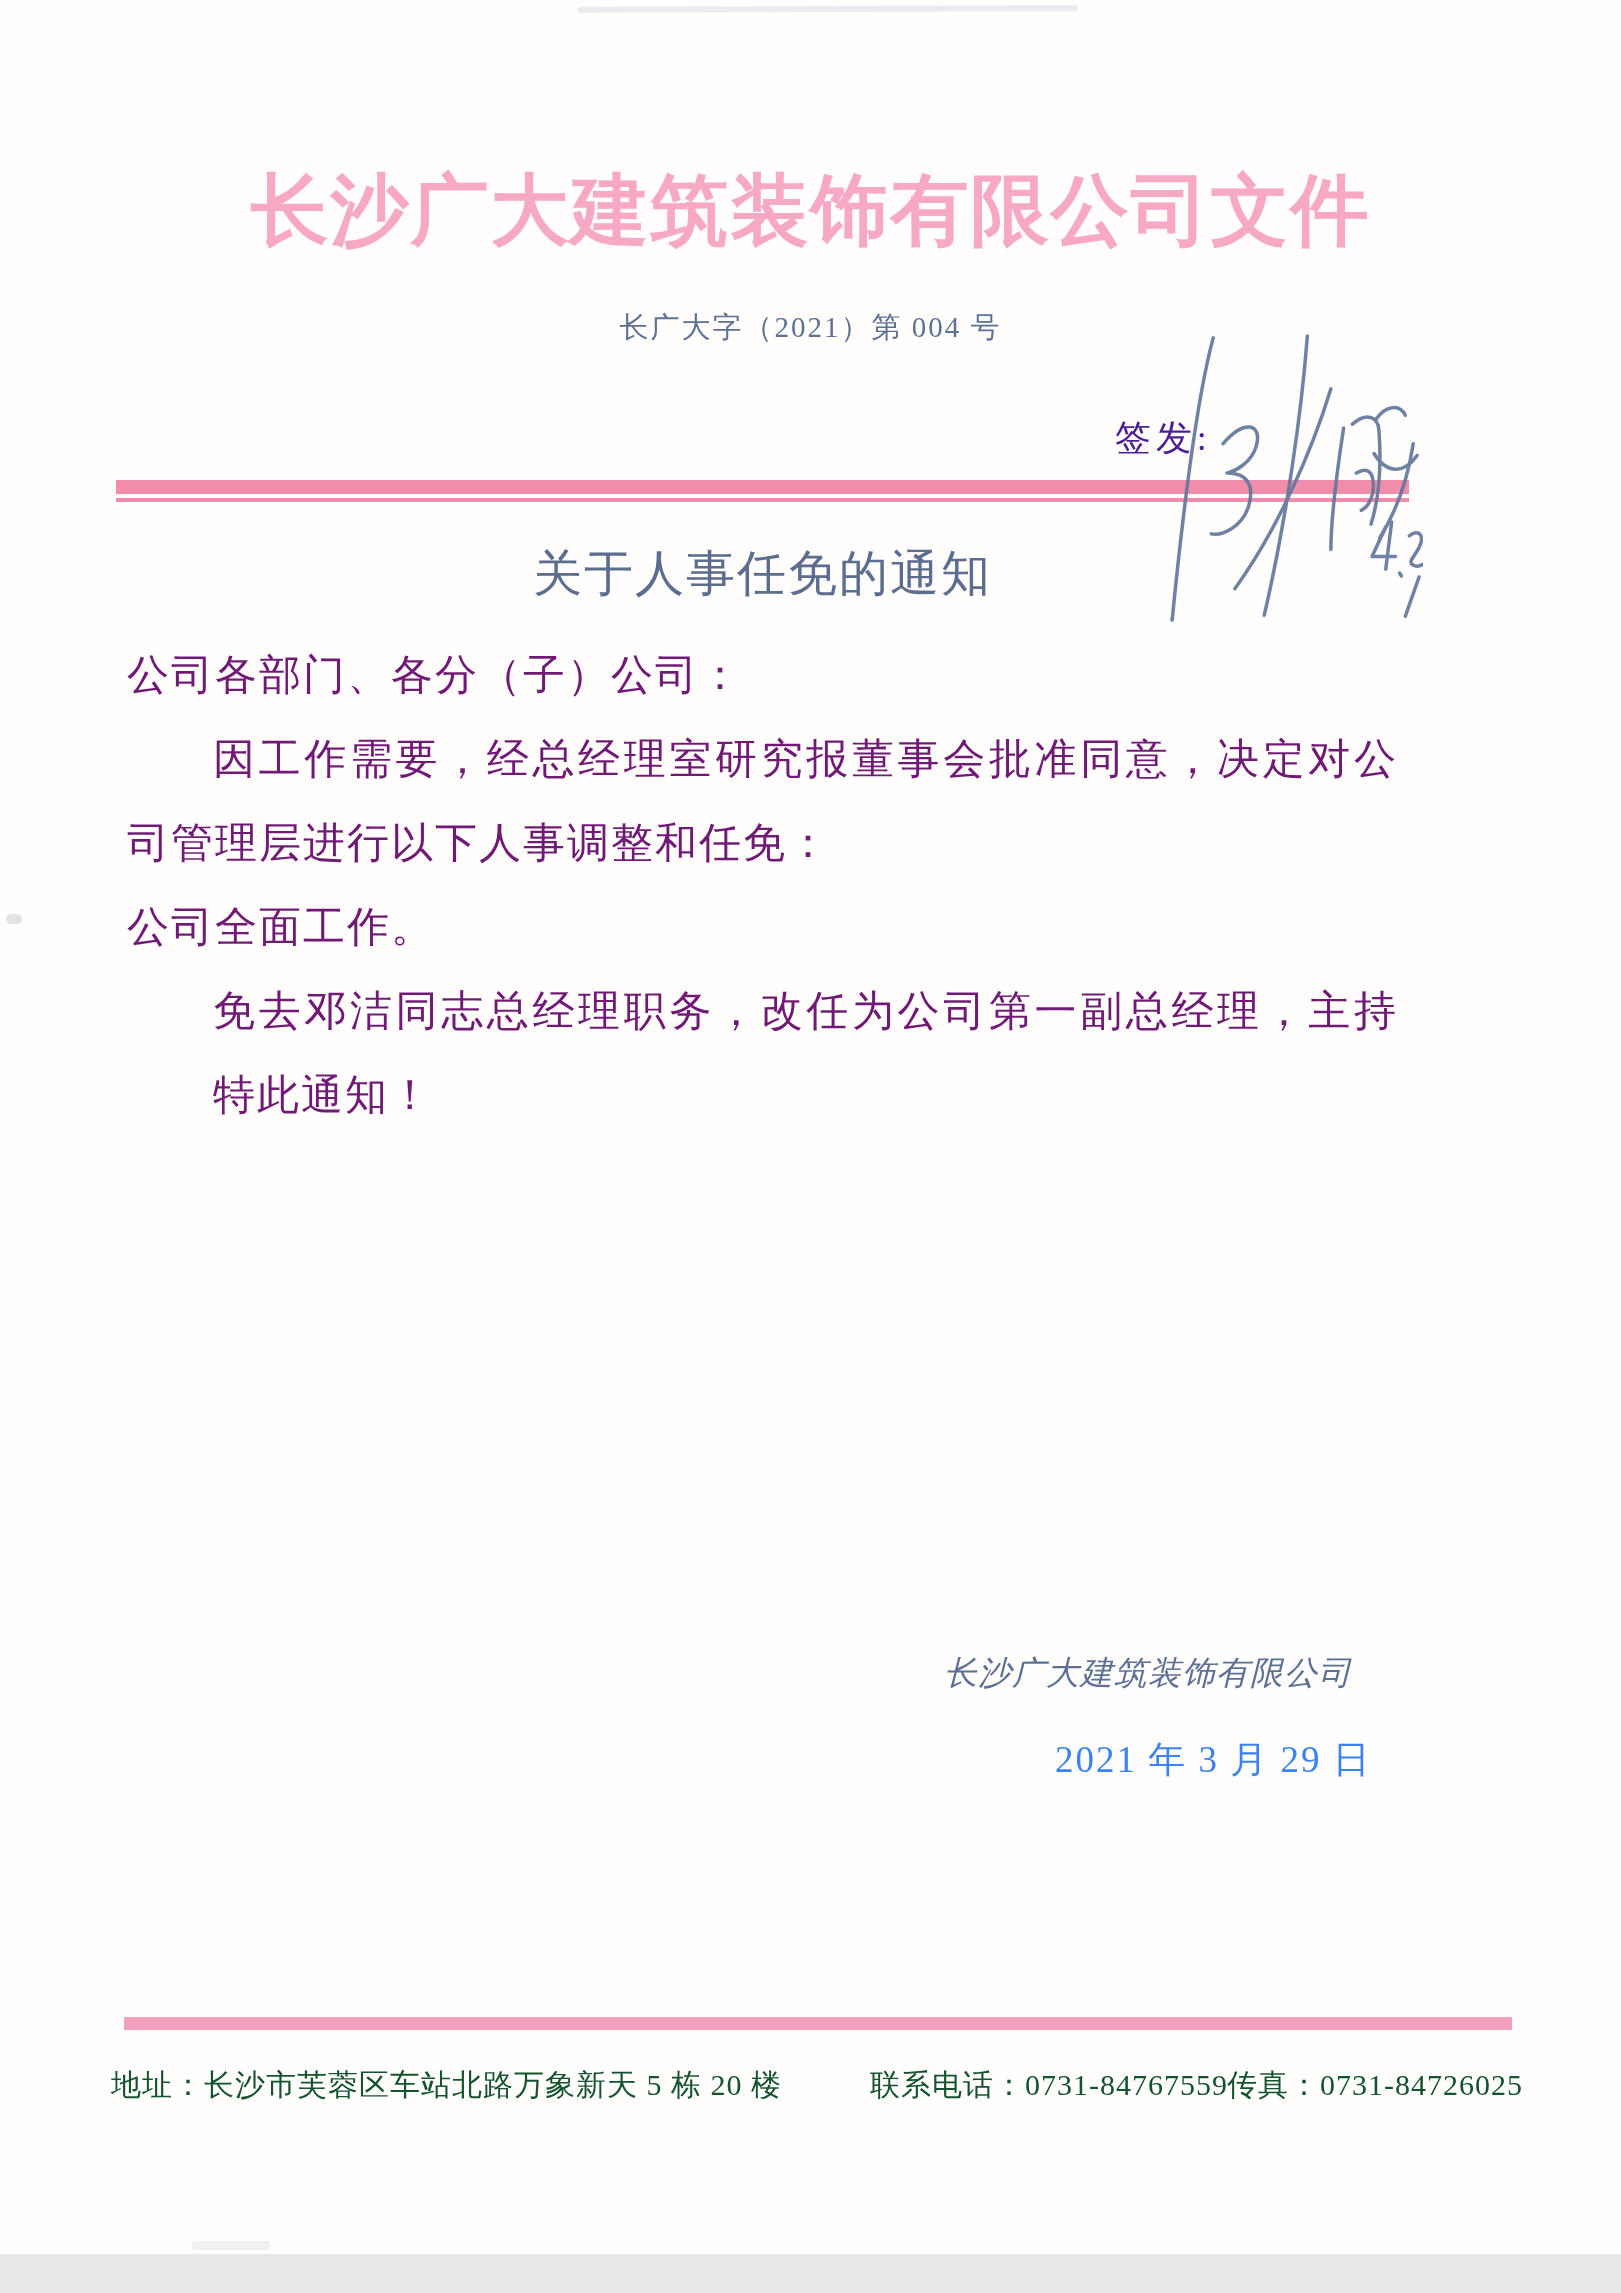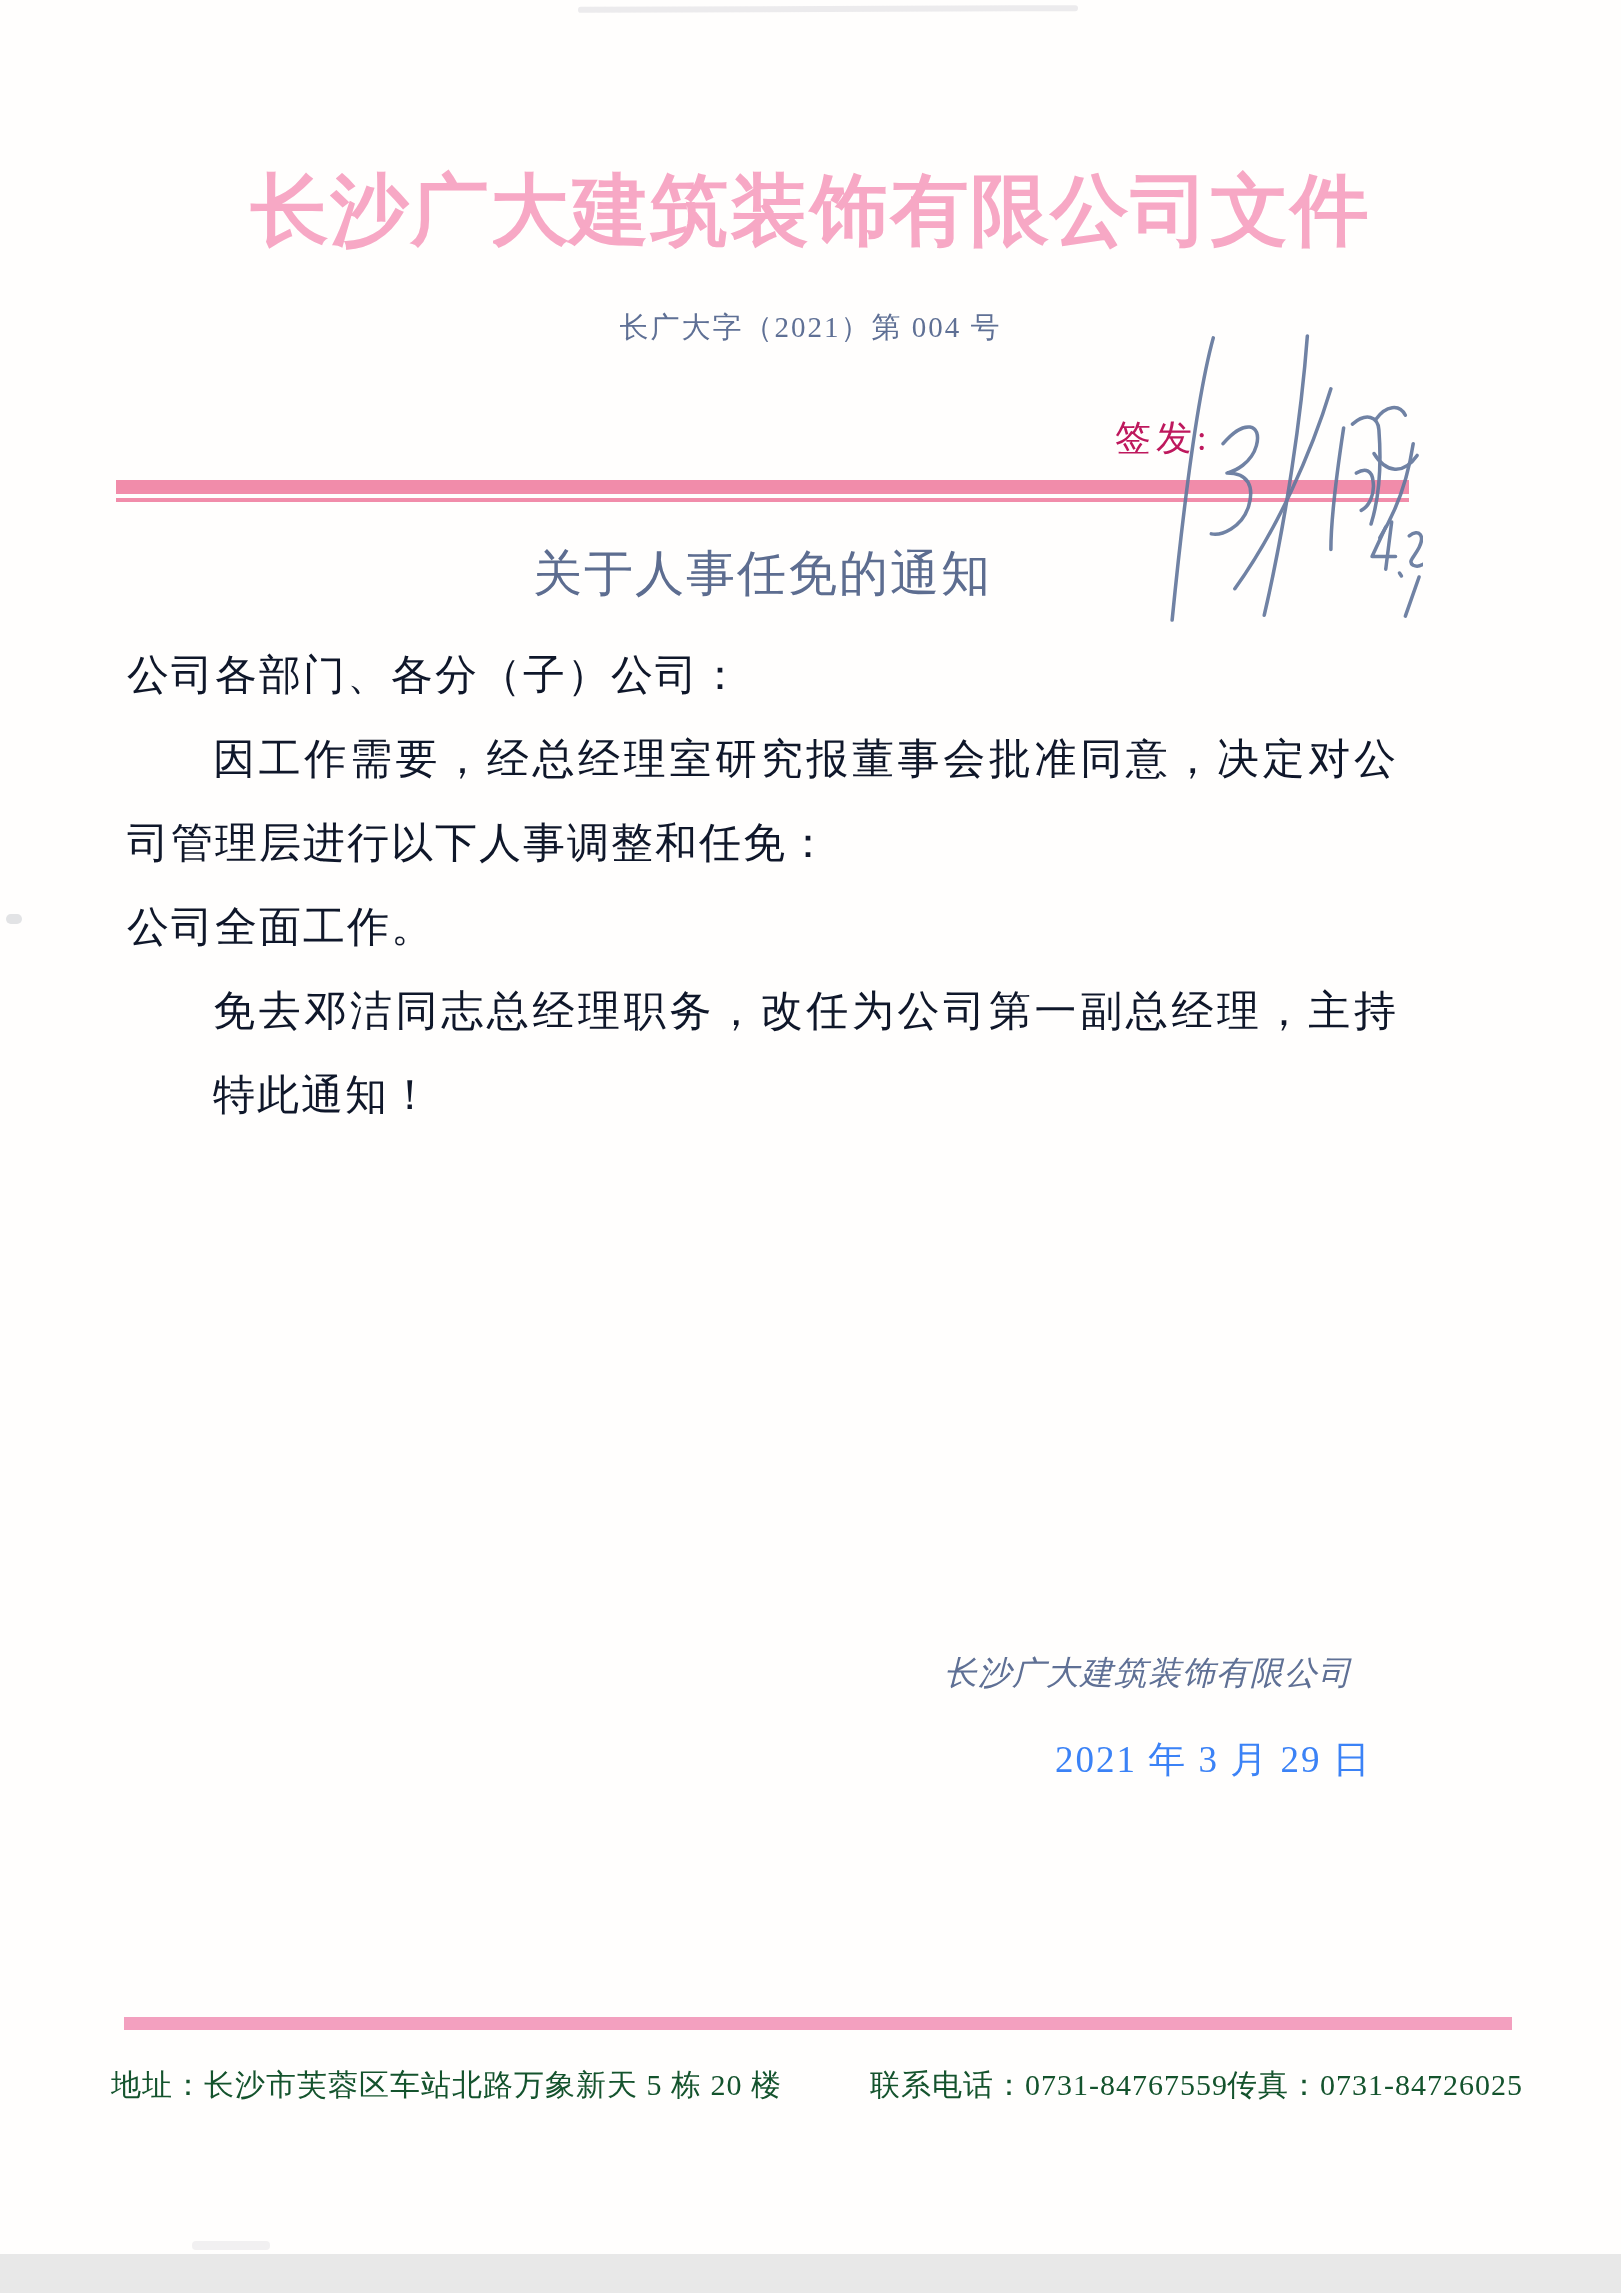--- a/index.html
+++ b/index.html
@@ -21,21 +21,21 @@
   }
   .doc-number {
     position:absolute; left:0; top:308px; width:100%;
     text-align:center;
     font-size:29px; letter-spacing:2px;
     color:#5f7095;
   }
   .issuer-label {
     position:absolute; left:1115px; top:414px;
     font-size:36px; letter-spacing:4.9px;
-    color:#be185d;
+    color:#4c1d95;
   }
   .rule-thick {
     position:absolute; left:116px; top:480px;
     width:1293px; height:13.7px;
     background:#f18caa; z-index:1;
   }
   .rule-thin {
     position:absolute; left:116px; top:498px;
     width:1293px; height:3.9px;
     background:#f18caa; z-index:1;
@@ -46,21 +46,21 @@
   }
   
   .notice-title {
     position:absolute; left:127px; top:541px; width:1271px;
     text-align:center;
     font-size:49px; letter-spacing:2px;
     color:#5d6d90;
   }
   .body-block {
     position:absolute; left:127px; top:633px; width:1271px;
-    font-size:42px; letter-spacing:2px; color:#0f172a;
+    font-size:42px; letter-spacing:2px; color:#701a75;
   }
   .line { height:84px; line-height:84px; white-space:nowrap; }
   .line.indent { text-indent:86px; }
   .line.fill { white-space:normal; text-align:justify; text-align-last:justify; }
   
   .signoff-company {
     position:absolute; left:944px; top:1651px;
     font-size:33px; letter-spacing:1px; color:#5f7095;font-style:italic;
   }
   .signoff-date {

